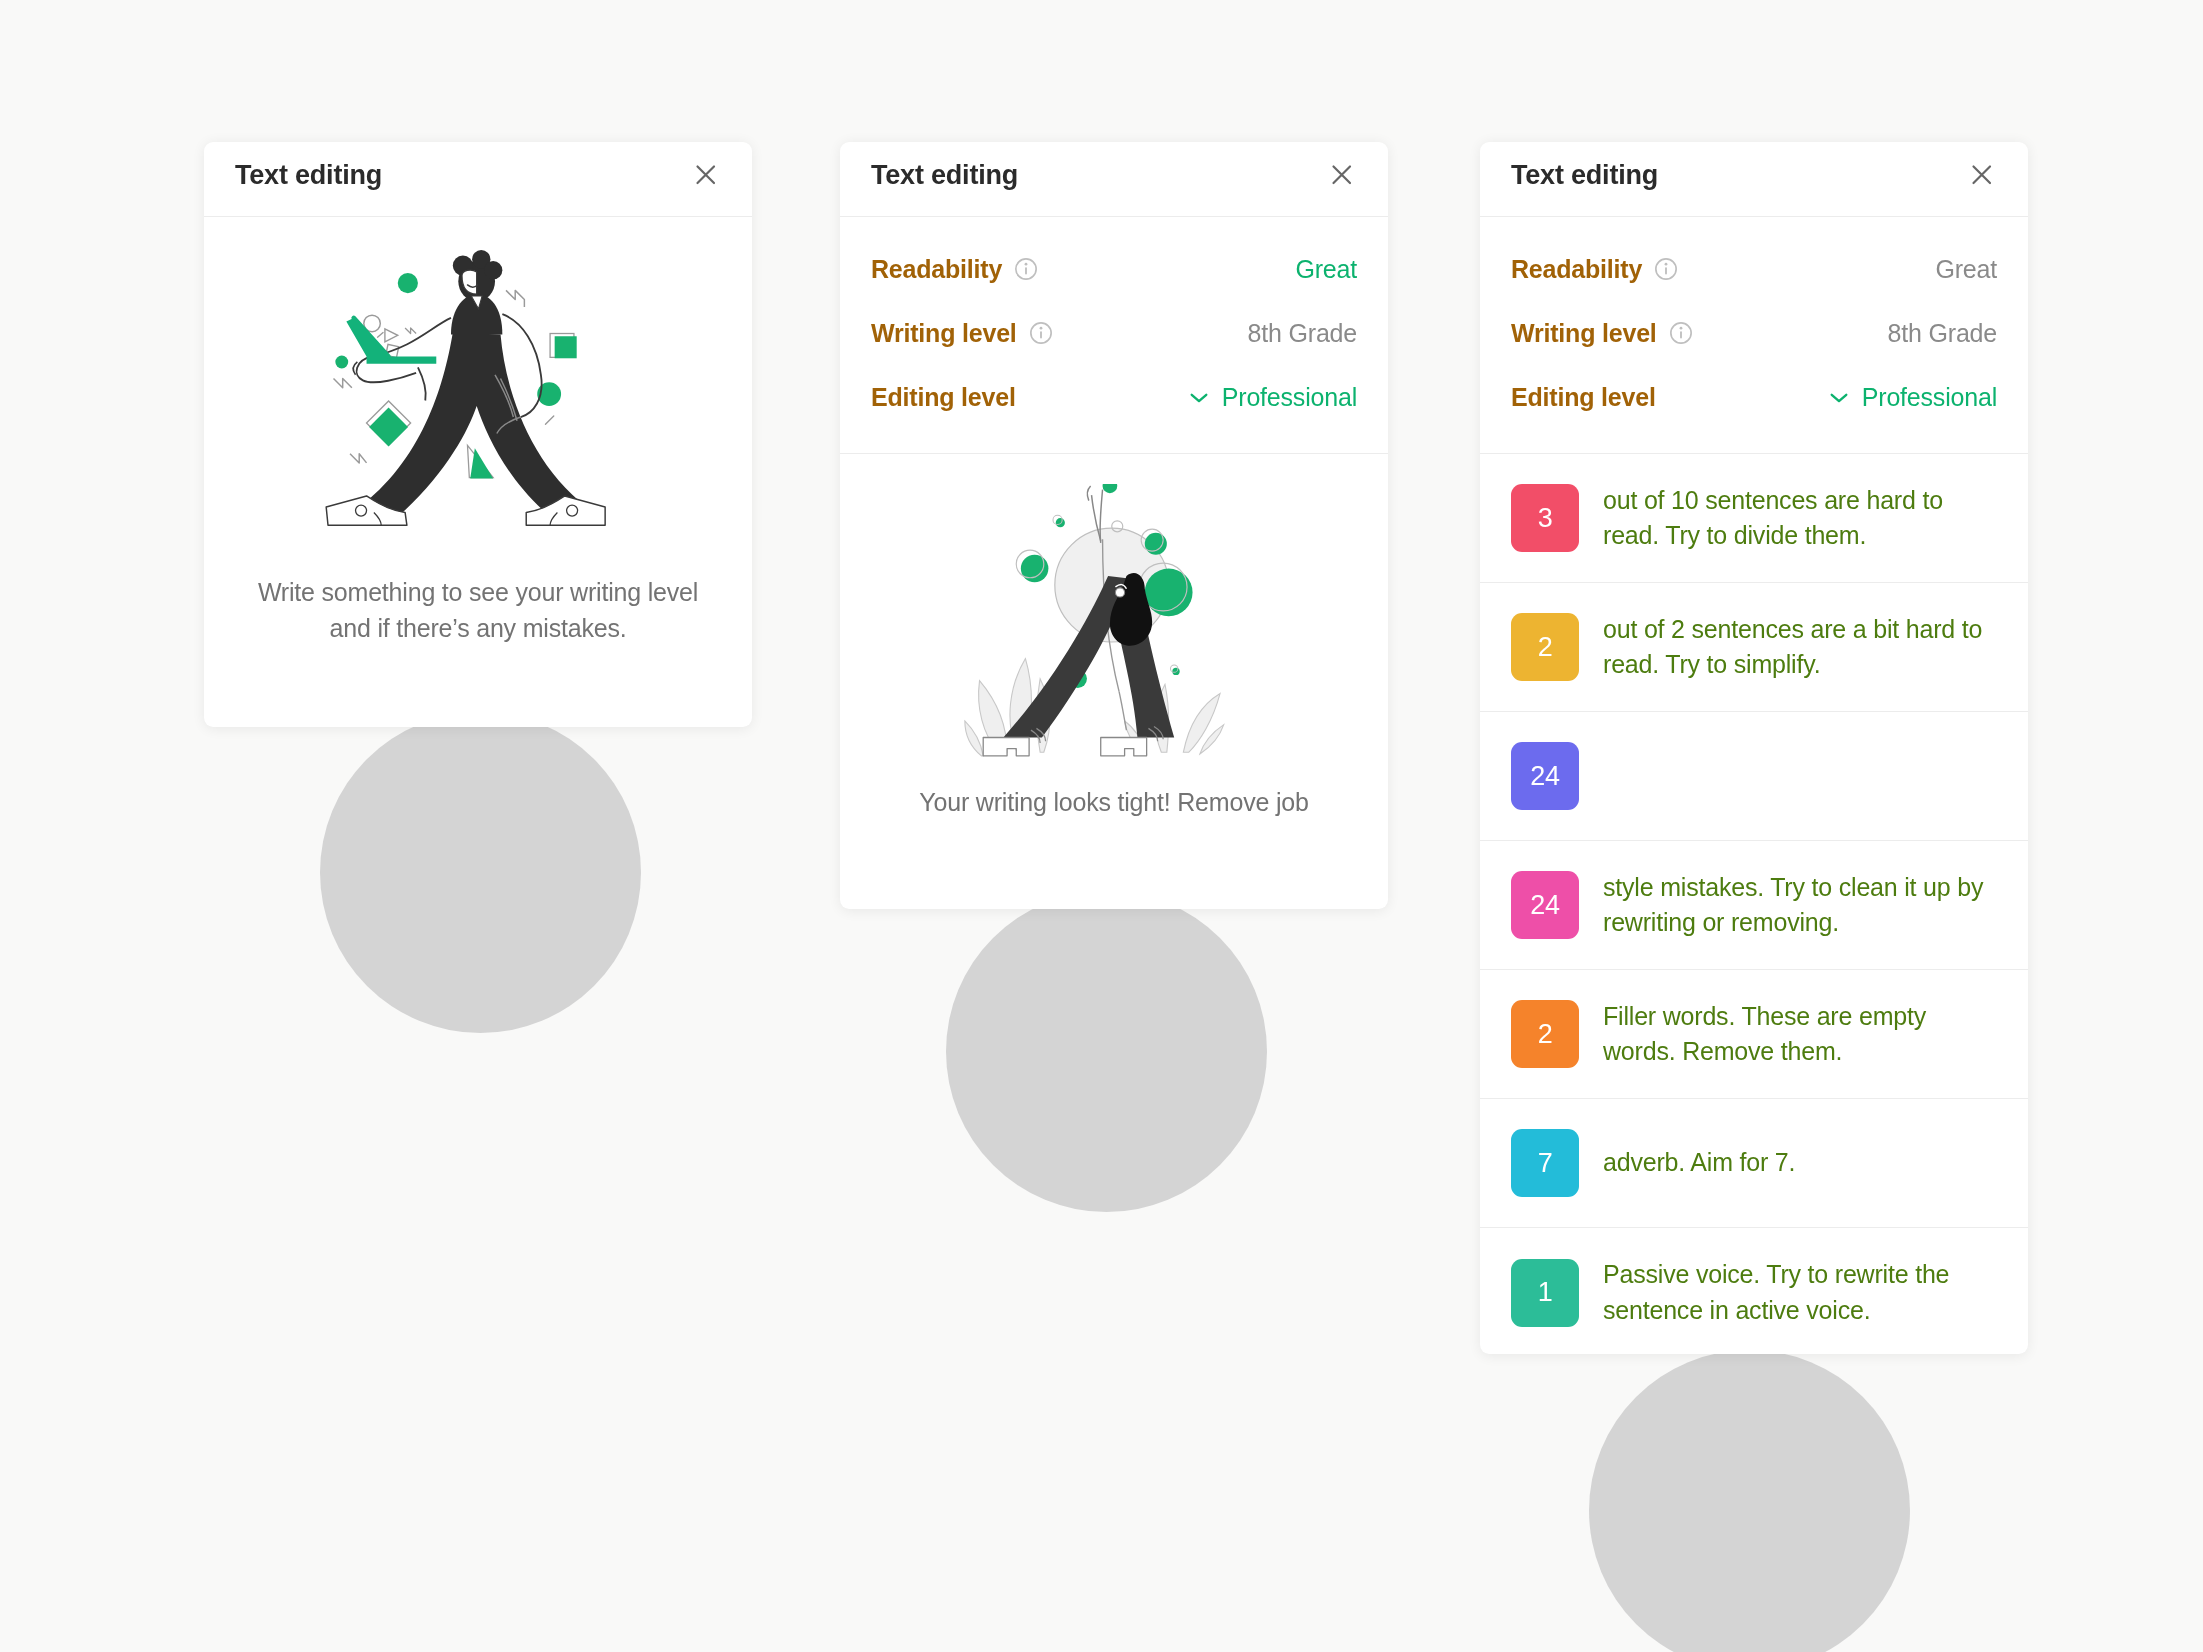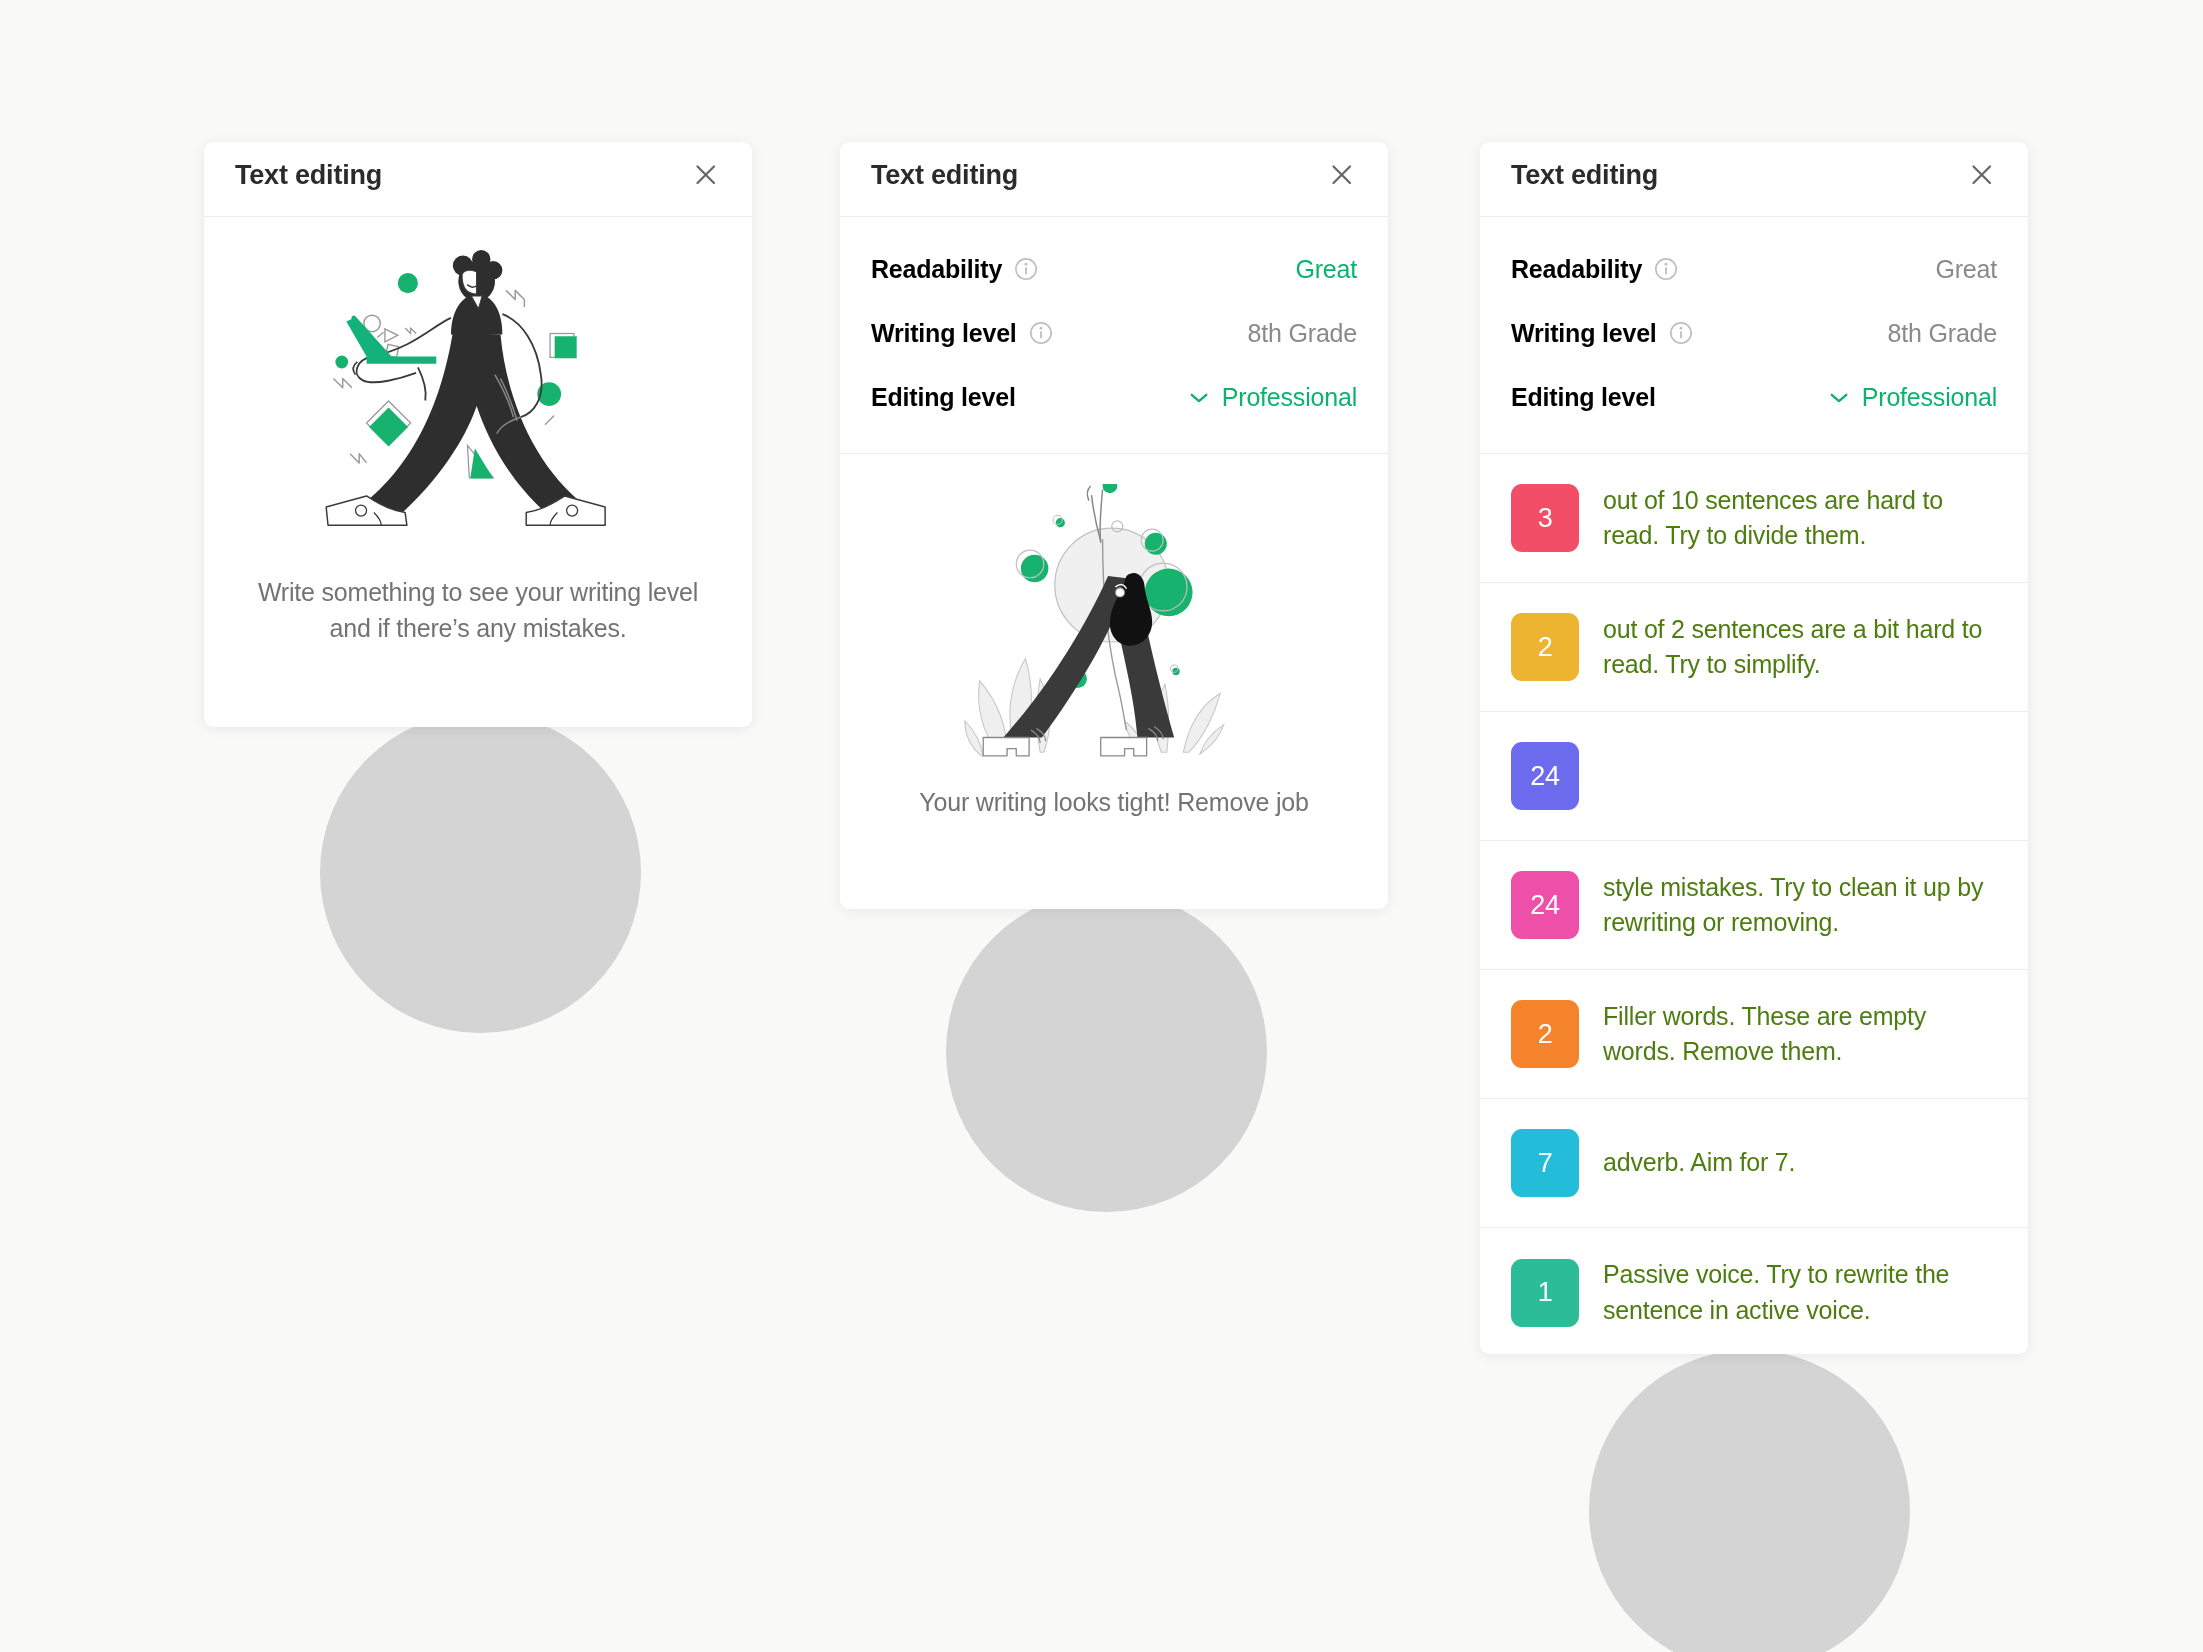--- a/index.html
+++ b/index.html
@@ -55,21 +55,21 @@
   .metric-row {
     display:flex;
     align-items:center;
     justify-content:space-between;
     height:64px;
   }
   .metric-left { display:flex; align-items:center; gap:12px; }
   .metric-label {
     font-size:25px;
     font-weight:bold;
-    color:#000000;
+    color:#a16207;
     letter-spacing:-0.2px;
     text-align:right;
   }
   .info-icon { width:24px; height:24px; display:block; }
   .metric-value {
     font-size:25px;
     color:#8A8A8A;
     letter-spacing:-0.2px;
   }
   .metric-value.green { color:#0CB26E; }

